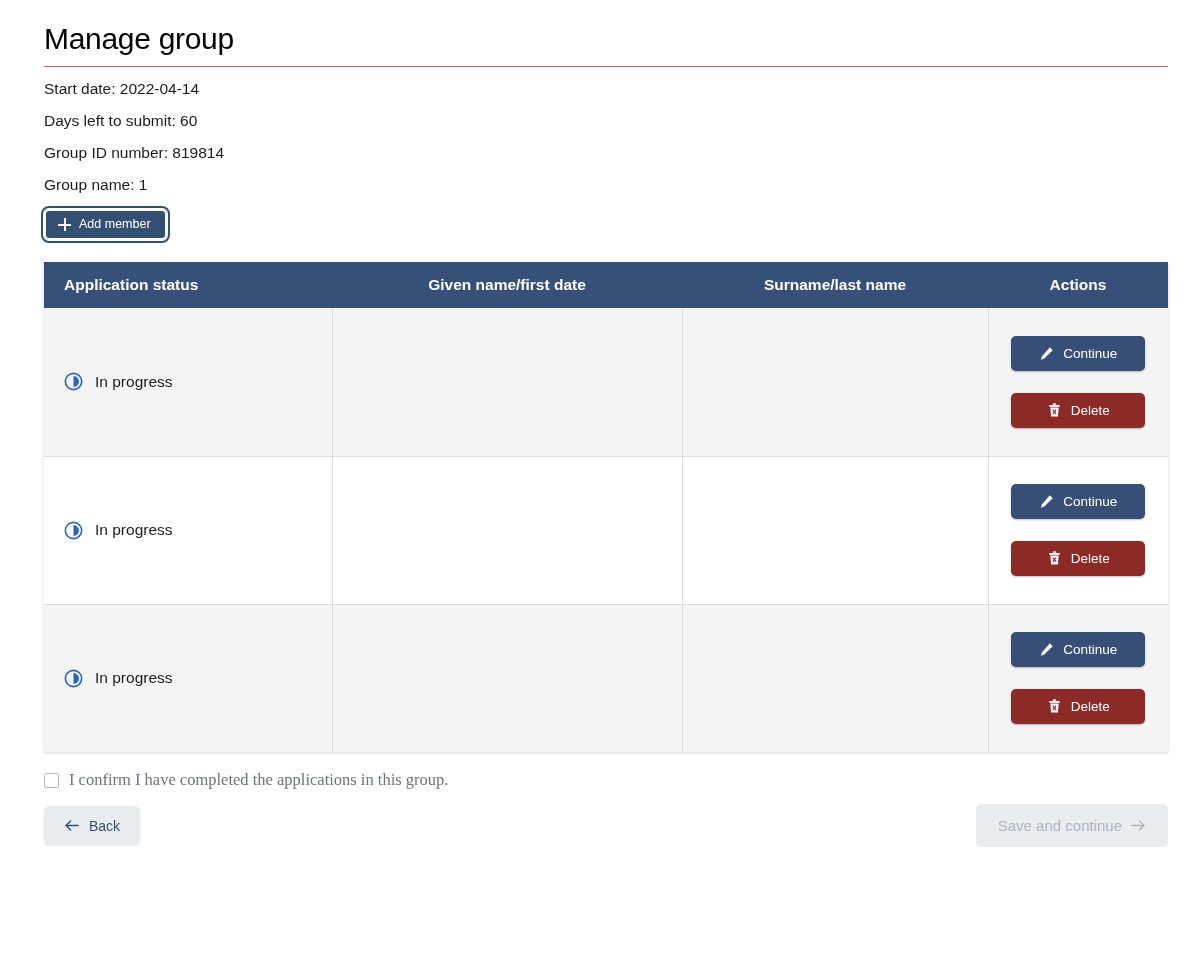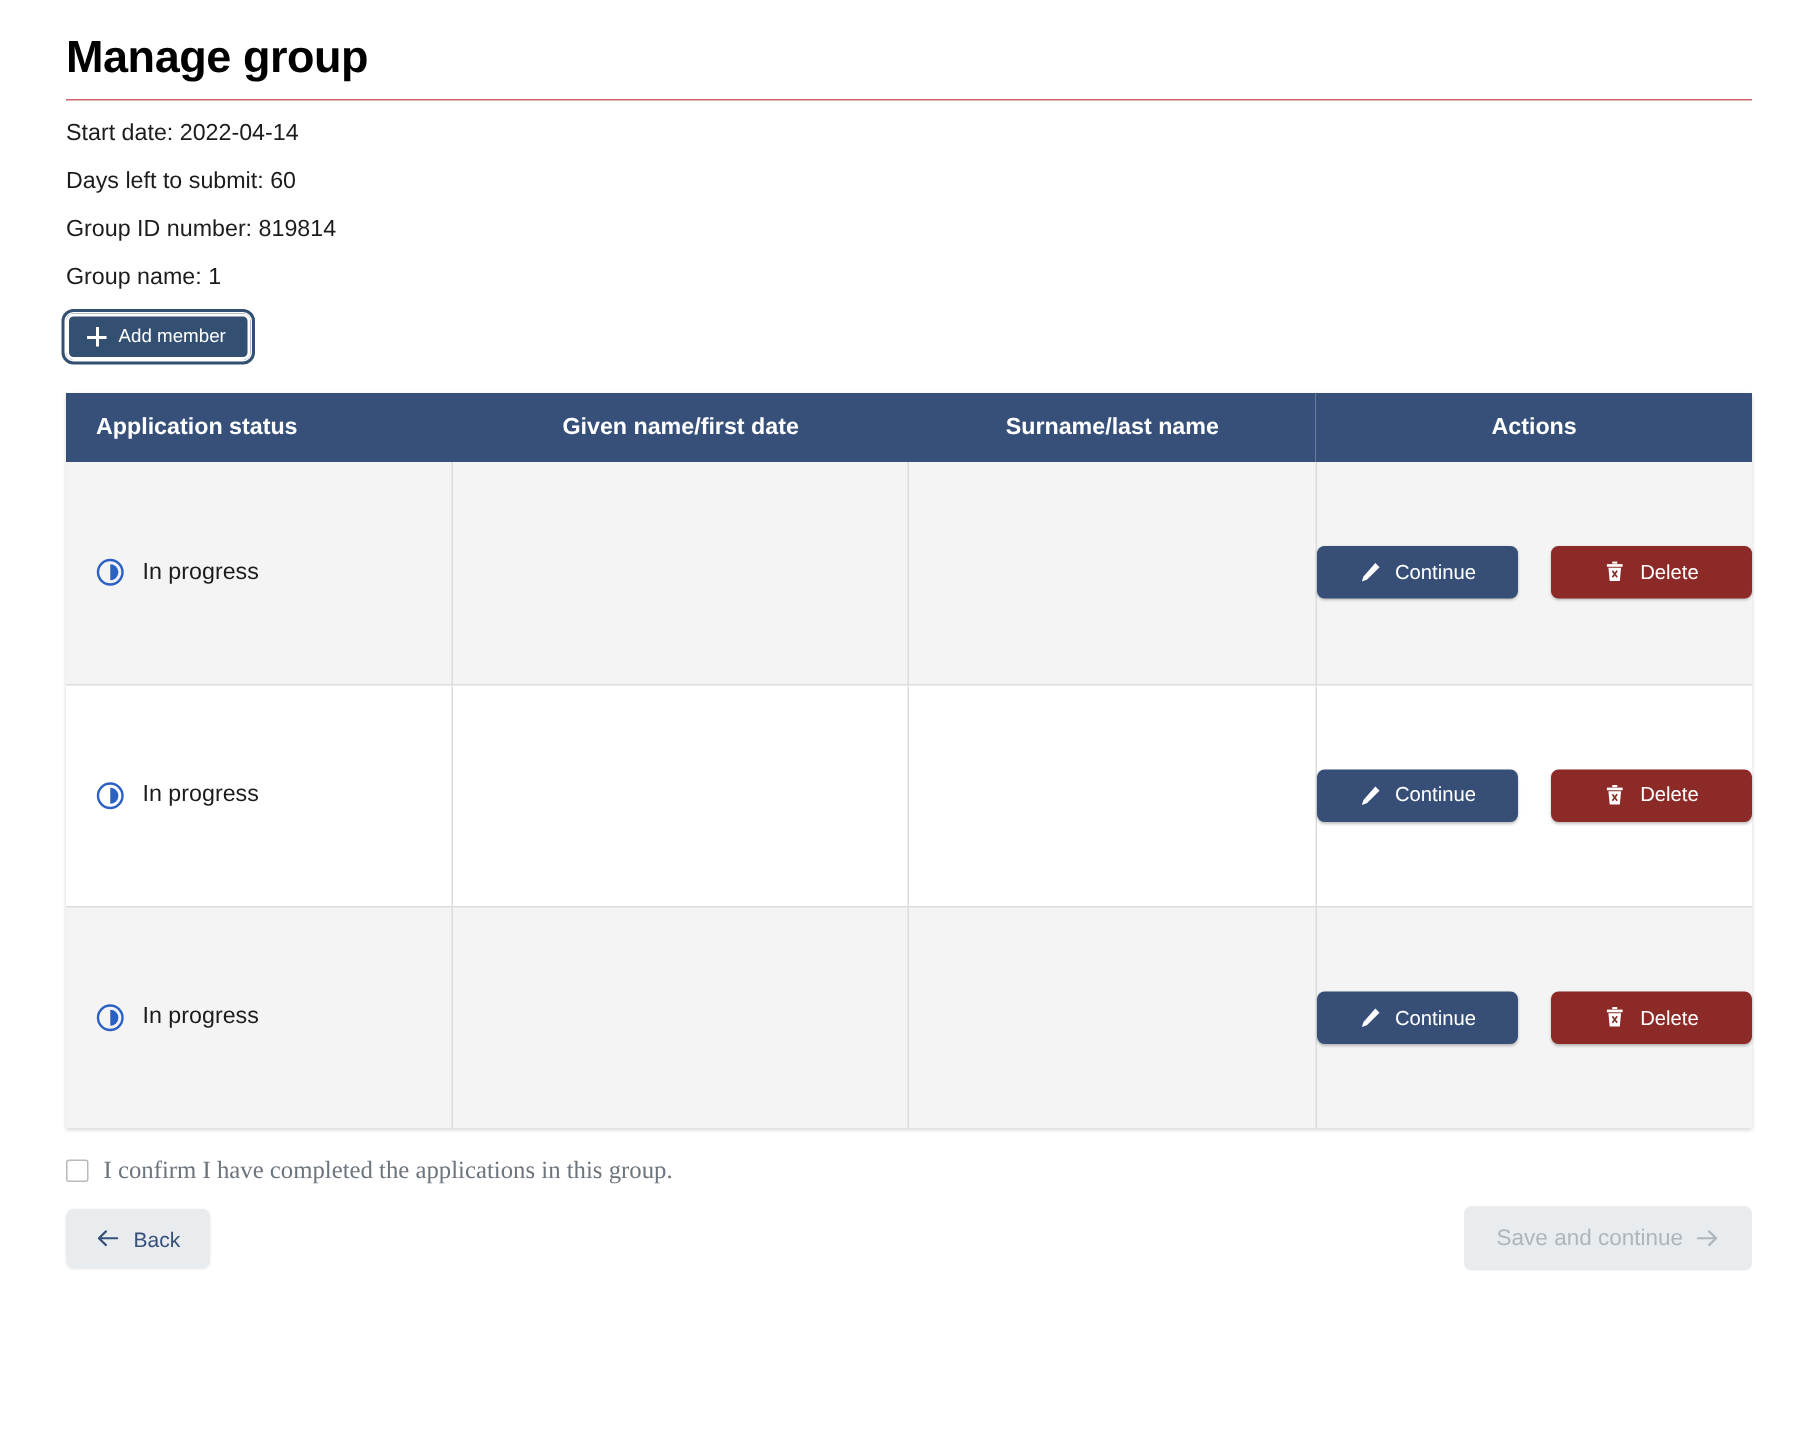--- a/index.html
+++ b/index.html
@@ -18,21 +18,21 @@
   }
 
   .page {
     width: 1200px;
     padding: 0 32px;
   }
 
   
   .page-title {
     font-size: 30px;
-    font-weight: bold;
+    font-weight: normal;
     letter-spacing: -0.3px;
     color: #000000;
     margin: 0;
     padding: 20px 0 8px 12px;
     line-height: 1.25;
   }
   .title-rule {
     height: 1px;
     background: #d0616e;
     margin: 0 0 0 12px;
@@ -147,21 +147,21 @@
 
   
   .row-1 .status-inner { transform: translateY(0px); }
   .row-2 .status-inner { transform: translateY(0px); }
   .row-3 .status-inner { transform: translateY(0px); }
 
   
   .actions-cell { padding: 0 !important; }
   .actions-inner {
     display: flex;
-    flex-direction: row;
+    flex-direction: column;
     align-items: center;
     gap: 22px;
     padding: 10px 0;
   }
   .btn-action {
     display: inline-flex;
     align-items: center;
     justify-content: center;
     gap: 9px;
     width: 134px;

